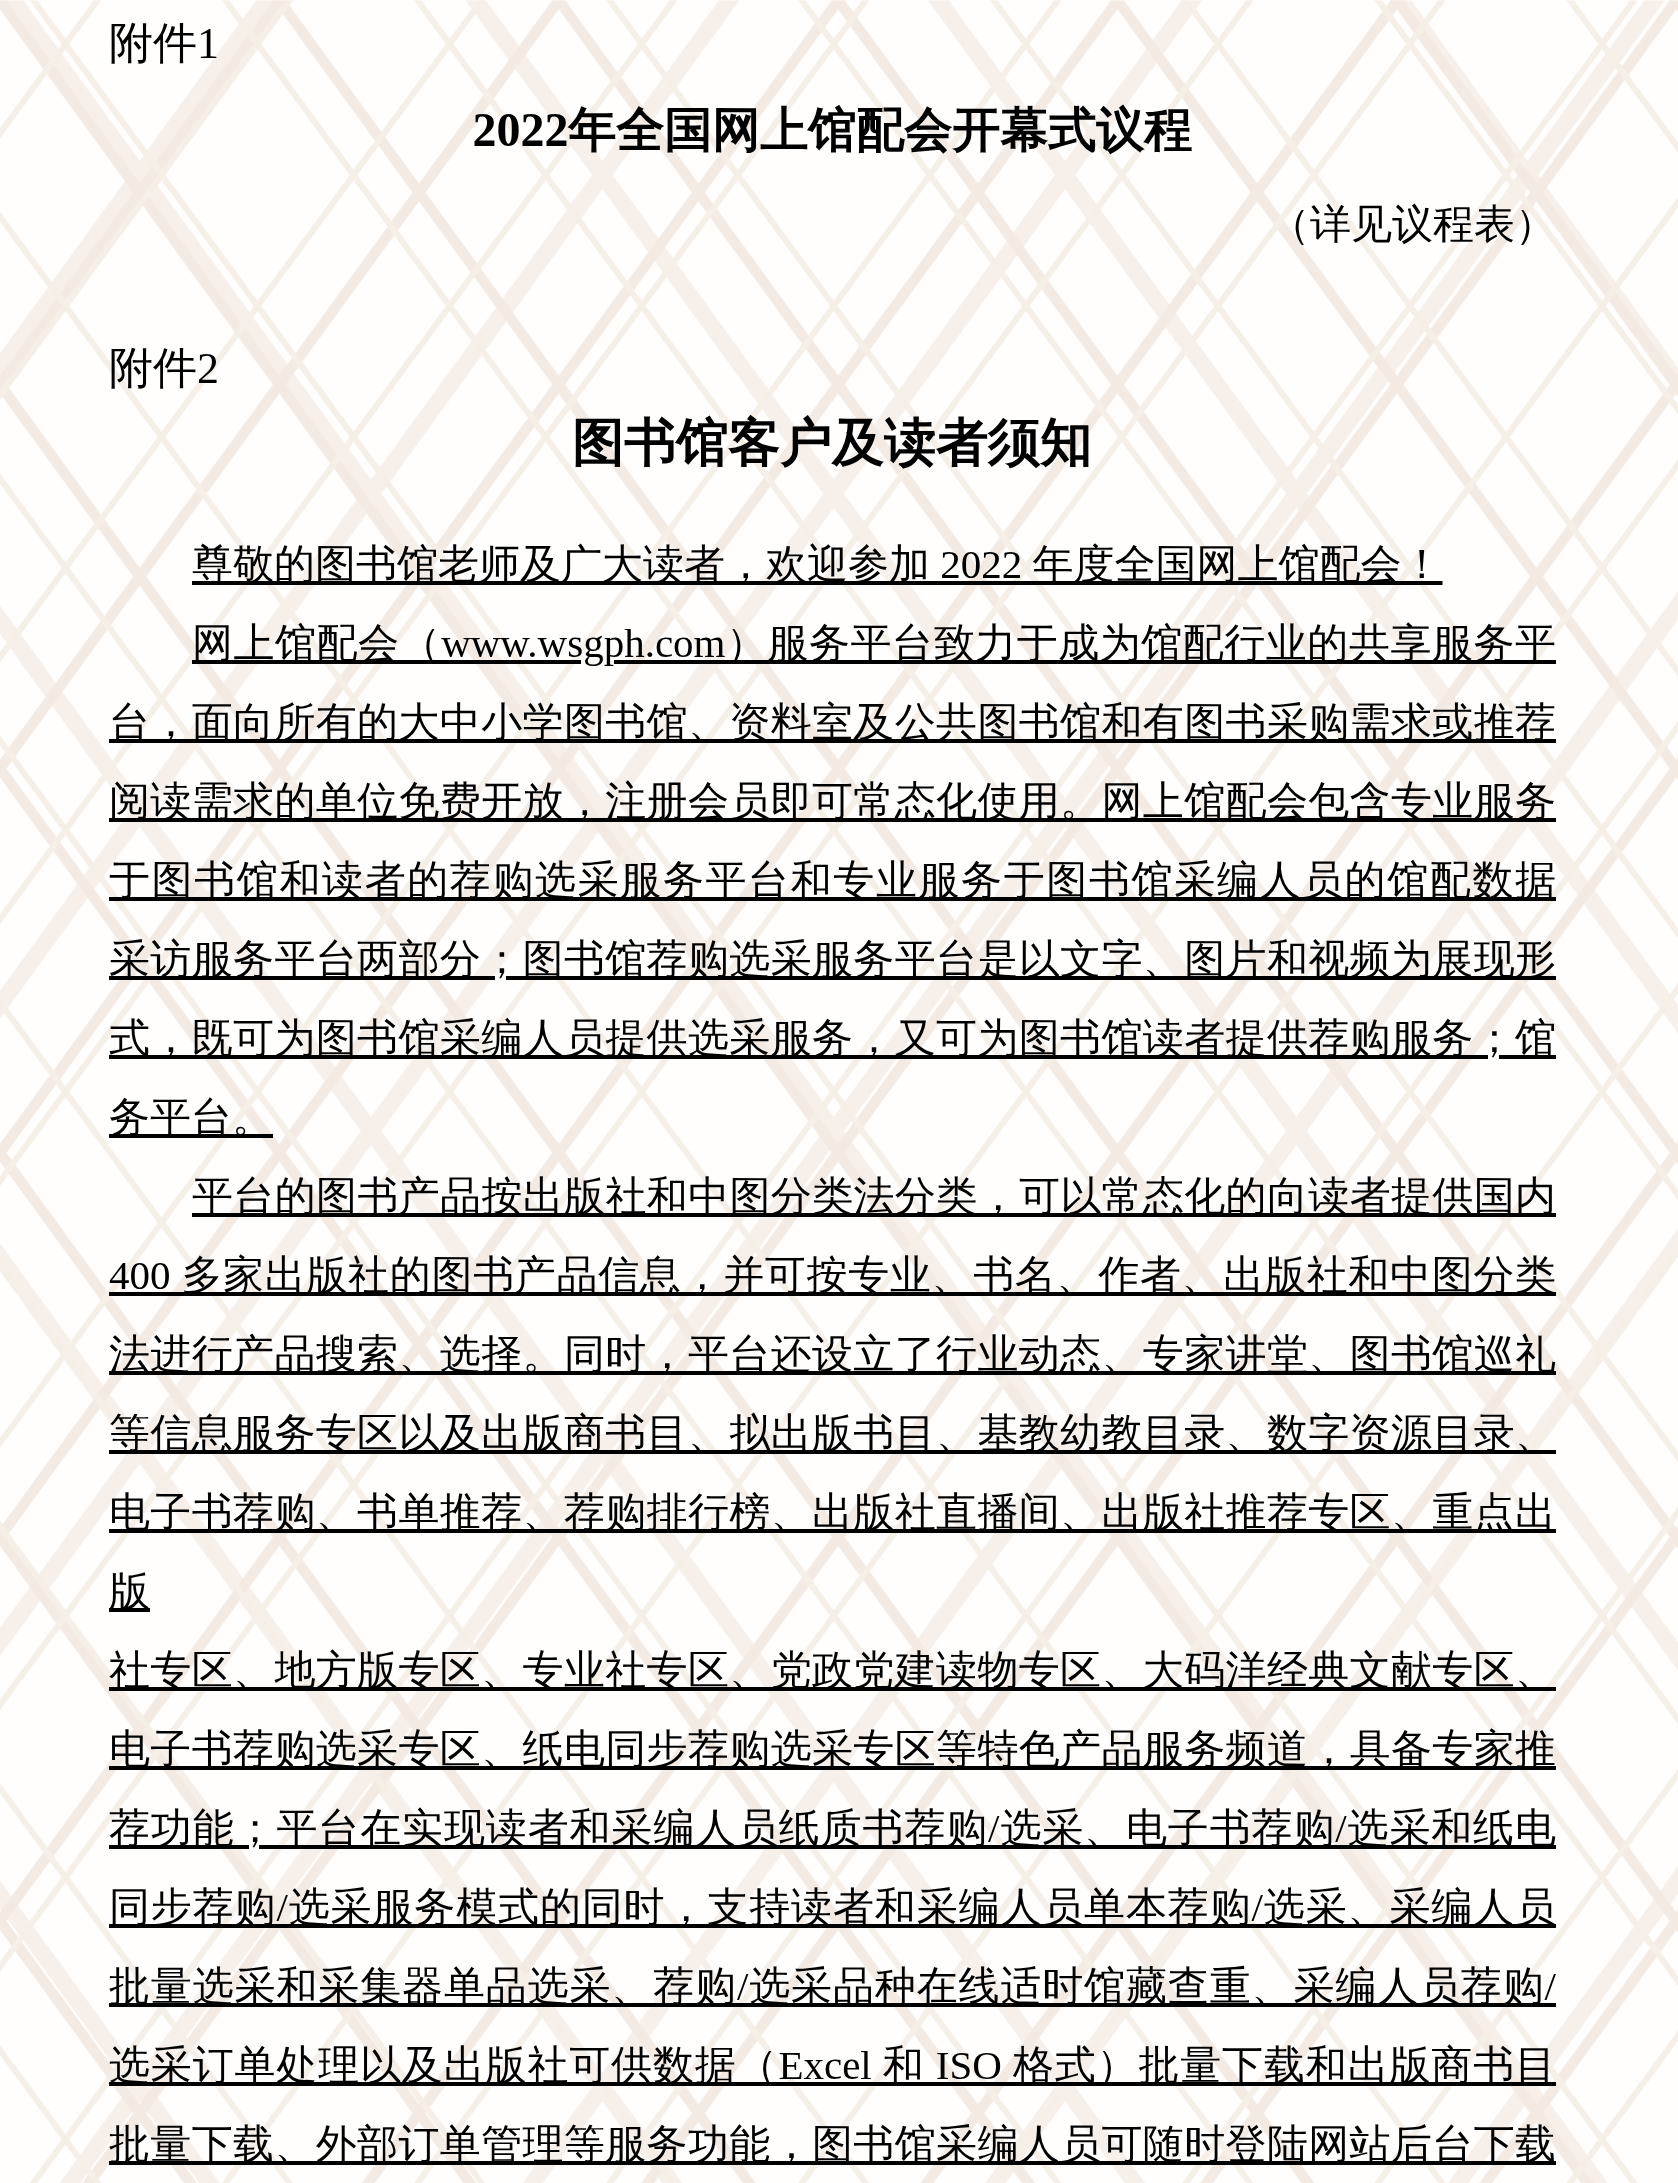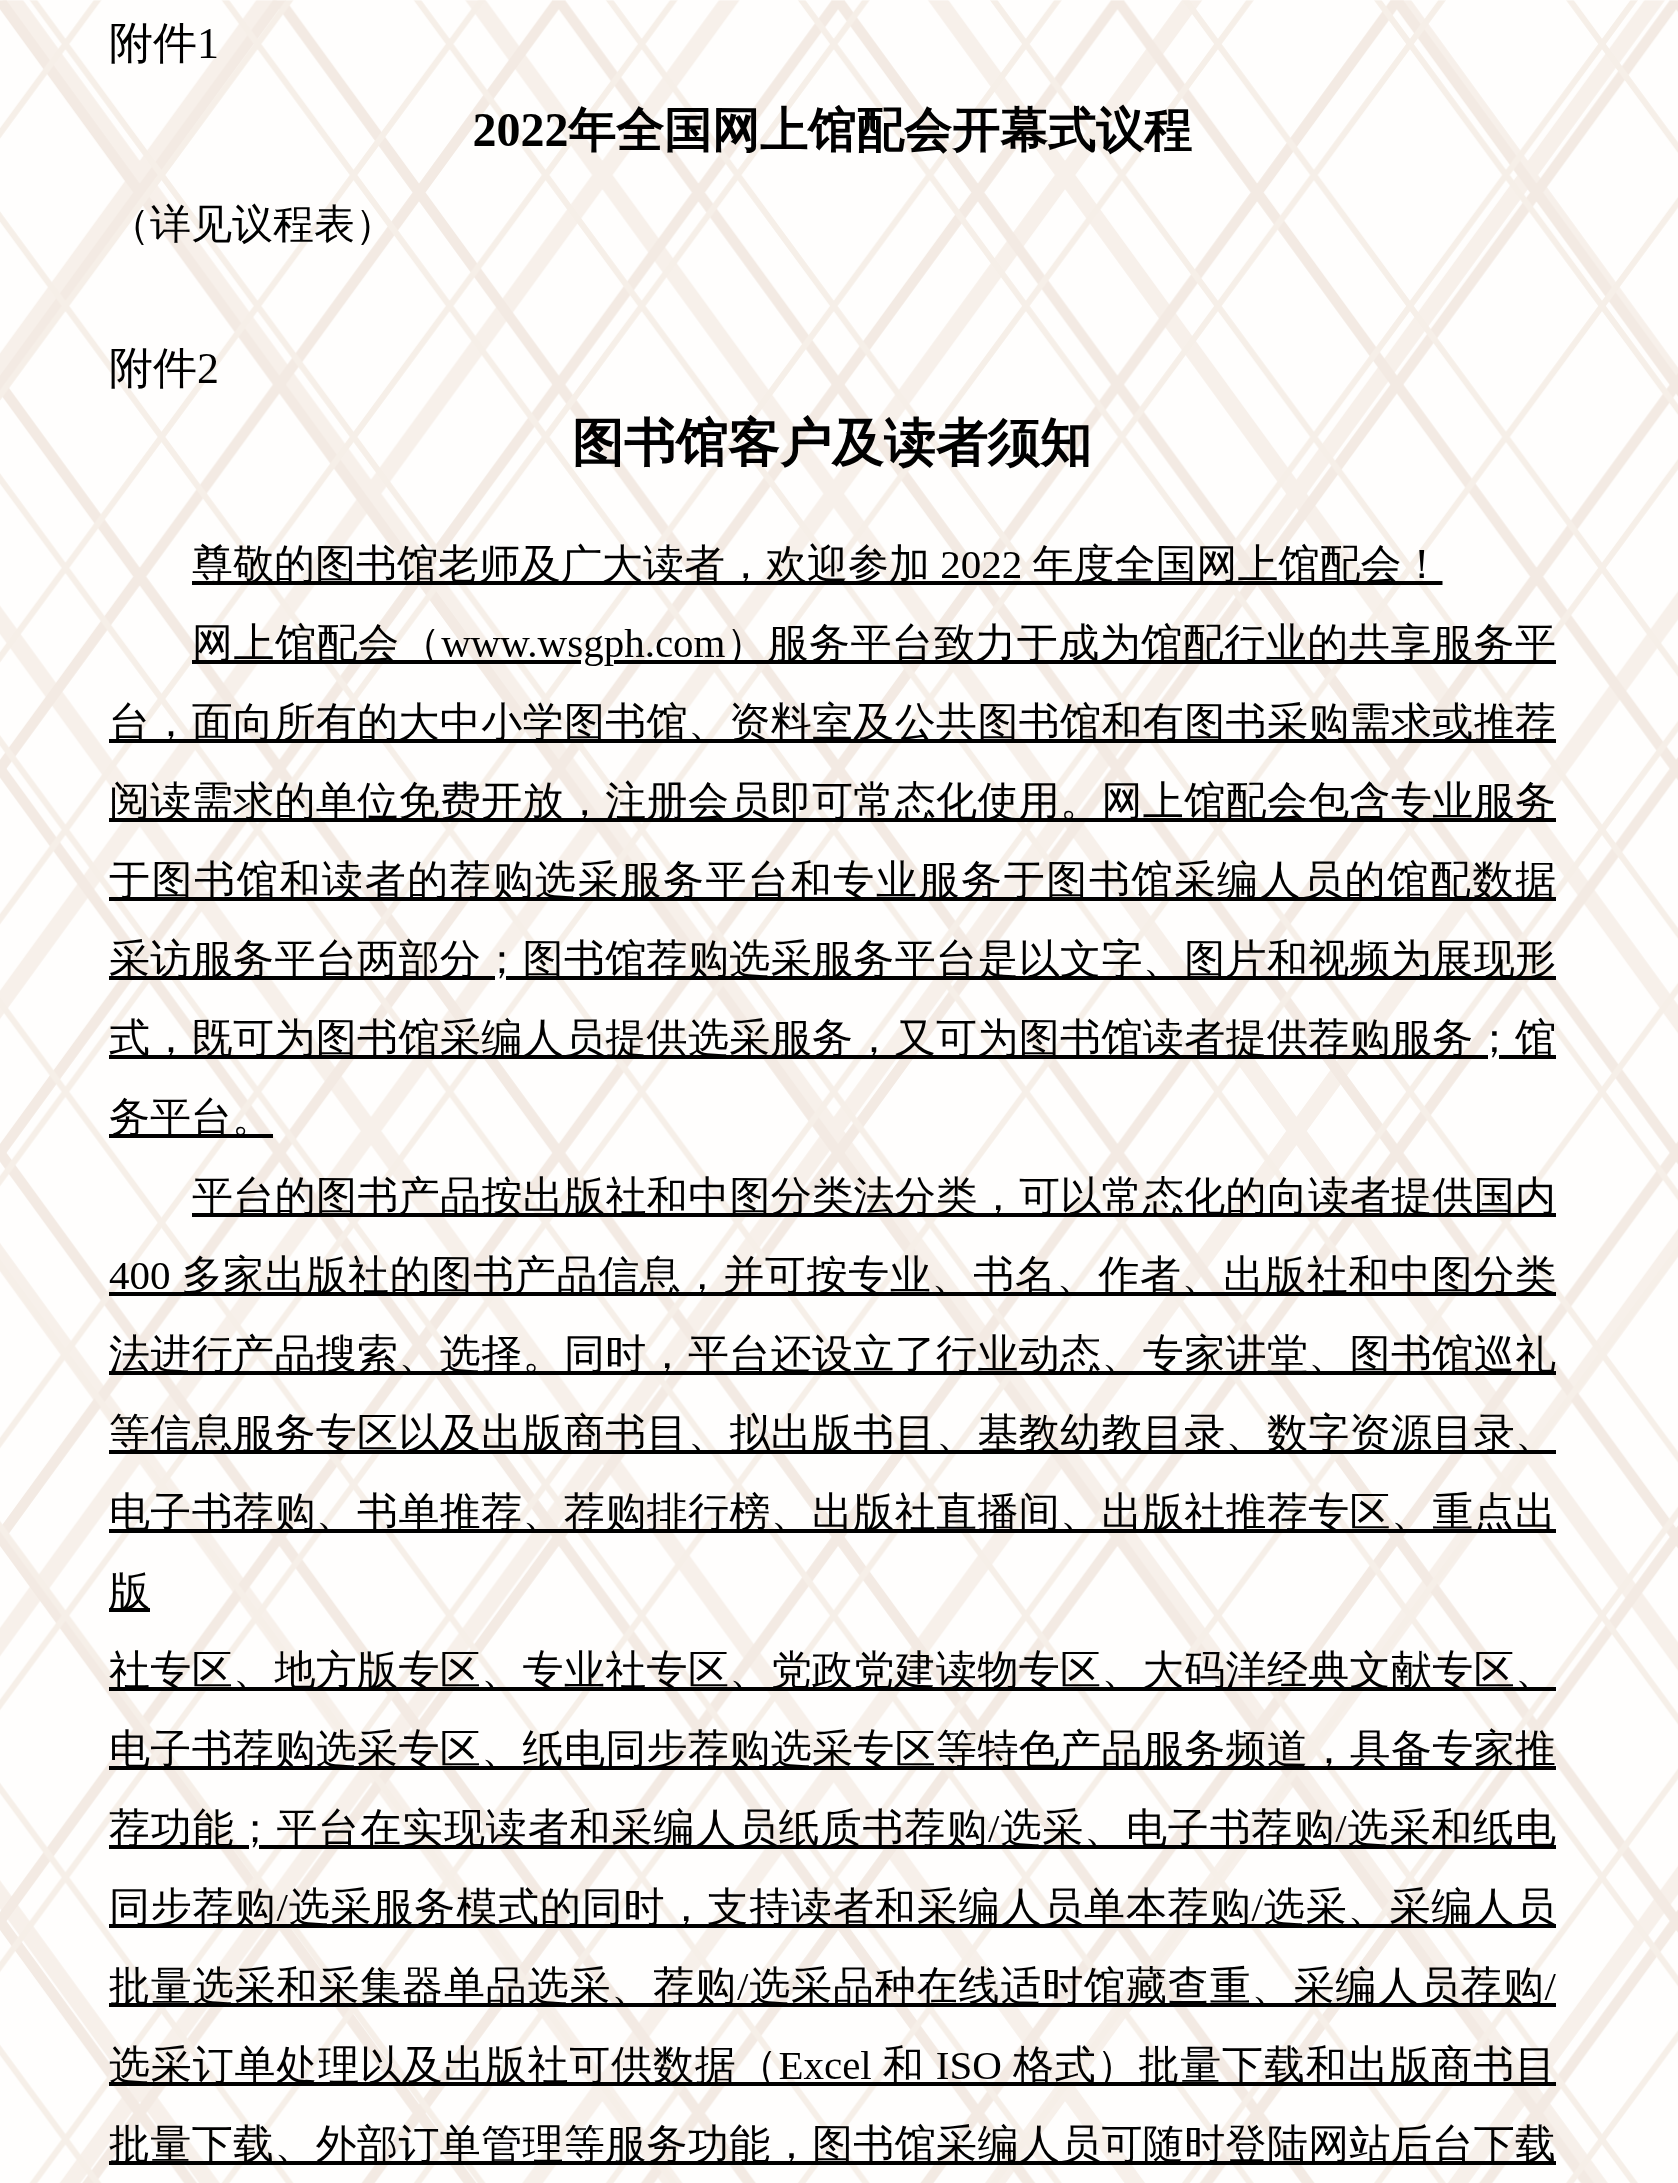--- a/index.html
+++ b/index.html
@@ -37,21 +37,21 @@
     font-size: 48px;
     line-height: 57px;
     font-weight: bold;
     text-align: center;
     font-family: Liberation Serif, serif;
   }
   .subtitle {
     margin-top: 41px;
     font-size: 41px;
     line-height: 50px;
-    text-align: left;
+    text-align: right;
   }
   .att2 {
     margin-top: 94px;
     font-family: Liberation Serif, serif;
   }
   .title2 {
     margin: 17.5px 0 0 0;
     font-size: 52px;
     line-height: 61px;
     font-weight: bold;

